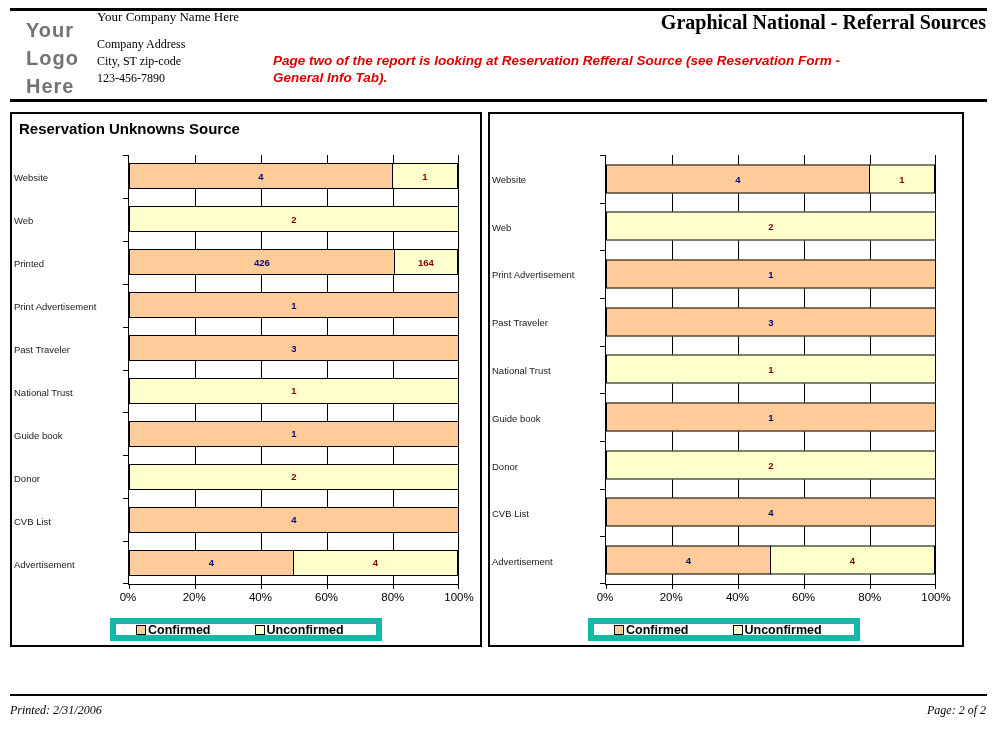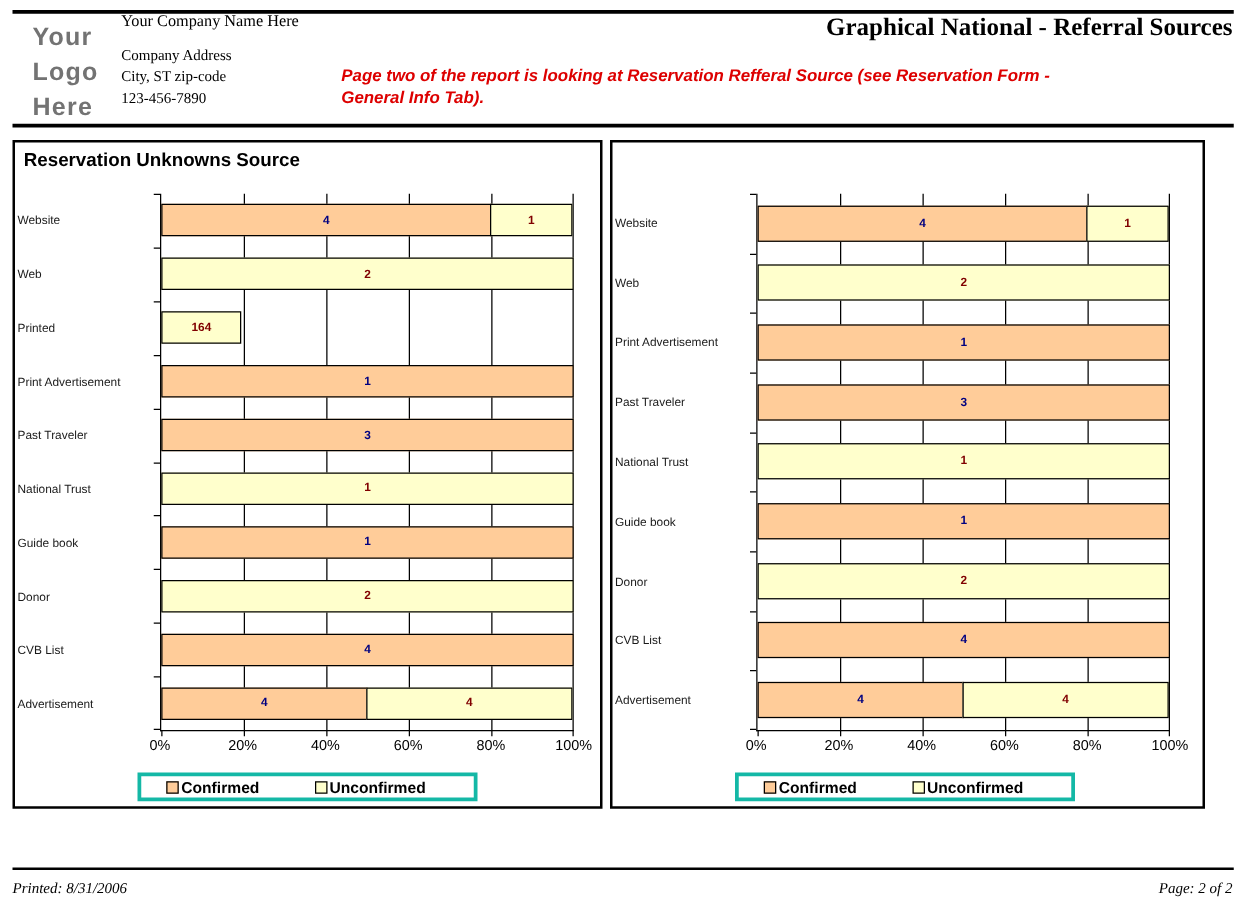--- a/index.html
+++ b/index.html
@@ -45,21 +45,21 @@
   #panel-right .ylabels { width:106px; }
   .ylabels span { position:absolute; right:0; width:100%; text-align:left;
                   font-size:9.5px; color:#1a1a1a; transform:translateY(-50%); white-space:nowrap; }
 
   .xlabels { position:absolute; top:477px; width:331px; height:15px; }
   #panel-left  .xlabels { left:116px; }
   #panel-right .xlabels { left:115px; }
   .xlabels span { position:absolute; transform:translateX(-50%); font-size:11.5px; color:#000; }
 
   .legend { position:absolute; left:98px; top:504px; width:272px; height:23px;
-            border:3px solid #14b8a6; display:flex; align-items:center; background:#fff; }
+            border:6px solid #14b8a6; display:flex; align-items:center; background:#fff; }
   .legend .sw { width:10px; height:10px; border:1px solid #000; flex:0 0 auto; }
   .legend .sw1 { margin-left:20px; }
   .legend .sw2 { margin-left:44px; }
   .legend .lab { font-size:12.5px; font-weight:bold; margin-left:2px; }
 
   #printed { position:absolute; left:10px; top:703px; font-family:"Liberation Serif", serif;
              font-style:italic; font-size:12px; }
   #pageno  { position:absolute; right:8px; top:703px; font-family:"Liberation Serif", serif;
              font-style:italic; font-size:12px; }
 </style>
@@ -124,20 +124,23 @@
         </div>
         <div class="row" style="top: 10%; height: 10%;">
           <div class="bar" style="height: 26px;">
             <div class="seg" style="width: 100%; background: rgb(255, 255, 204);">
               <span class="val" style="color: rgb(128, 0, 0);">2</span>
             </div>
           </div>
         </div>
         <div class="row" style="top: 20%; height: 10%;">
           <div class="bar" style="height: 26px;">
+            <div class="seg" style="width: 80.5293%; background: rgb(255, 204, 153);">
+              <span class="val" style="color: rgb(0, 0, 128);">426</span>
+            </div>
             <div class="seg" style="width: 19.4707%; background: rgb(255, 255, 204);">
               <span class="val" style="color: rgb(128, 0, 0);">164</span>
             </div>
           </div>
         </div>
         <div class="row" style="top: 30%; height: 10%;">
           <div class="bar" style="height: 26px;">
             <div class="seg" style="width: 100%; background: rgb(255, 204, 153);">
               <span class="val" style="color: rgb(0, 0, 128);">1</span>
             </div>
@@ -336,16 +339,16 @@
       </div>
     <div class="legend">
       <span class="sw sw1" style="background: rgb(255, 204, 153);"></span>
       <span class="lab">Confirmed</span>
       <span class="sw sw2" style="background: rgb(255, 255, 204);"></span>
       <span class="lab">Unconfirmed</span>
     </div>
   </div>
 
   <div id="rule-footer" class="hrule"></div>
-  <div id="printed">Printed: 8/31/2006</div>
+  <div id="printed">Printed: 2/31/2006</div>
   <div id="pageno">Page: 2 of 2</div>
 
 </div>
 
 </body></html>

